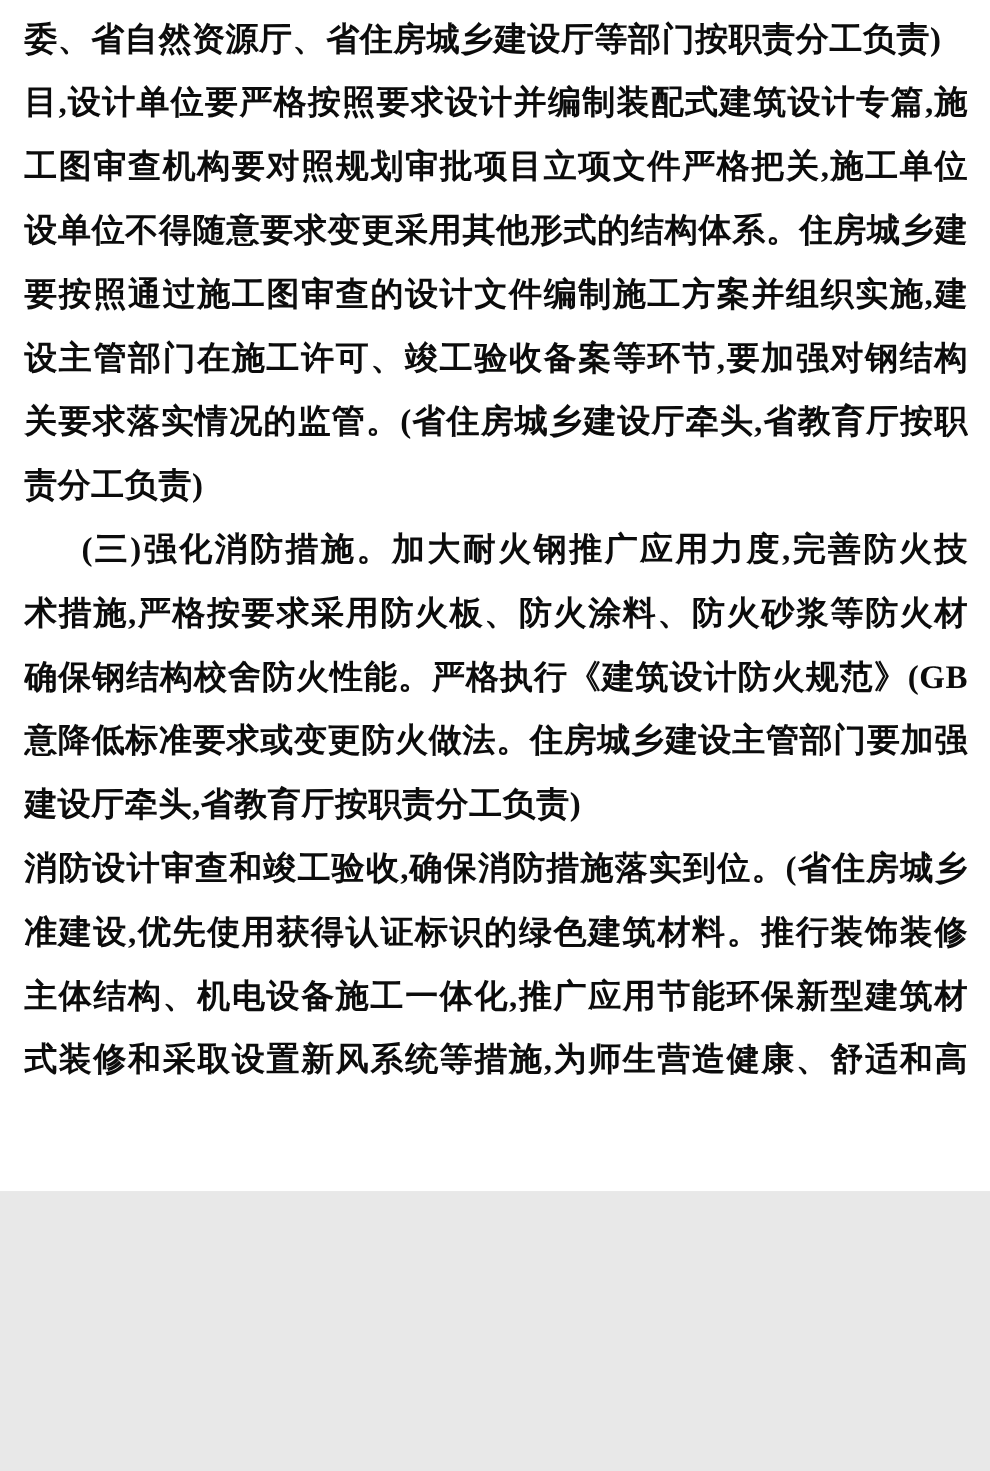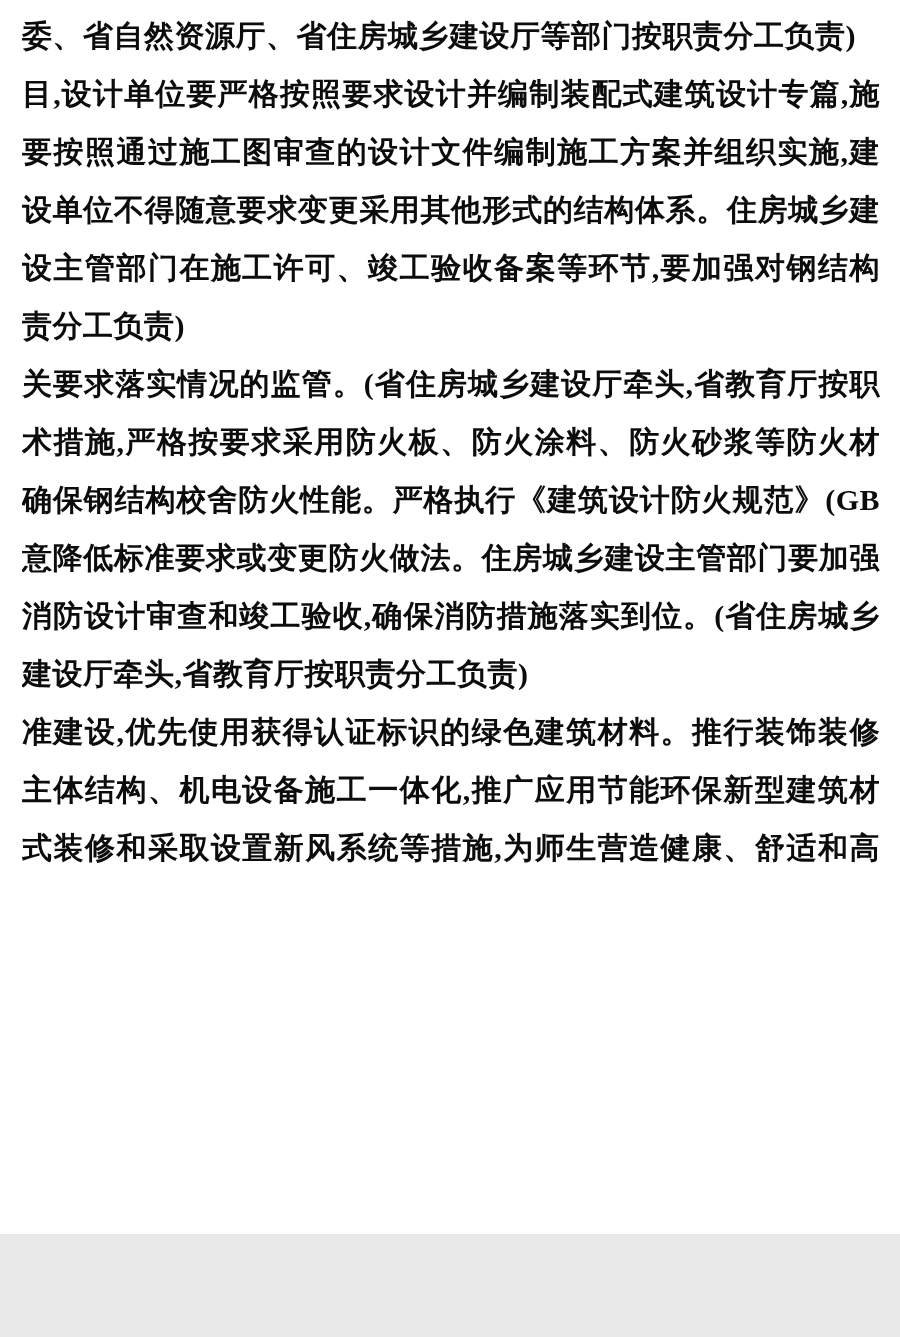--- a/index.html
+++ b/index.html
@@ -3,21 +3,21 @@
 <meta charset="utf-8">
 <style>
   html, body {
     margin: 0;
     padding: 0;
     background: #e8e8e8;
   }
   .page {
     position: relative;
     width: 900px;
-    height: 1234px;
+    height: 1083px;
     background: #ffffff;
     font-family: "Liberation Serif", "DejaVu Serif", serif;
     color: #0c0c0c;
     overflow: hidden;
   }
   .textblock {
     position: absolute;
     left: 22px;
     top: 7px;
     width: 858px;
@@ -52,28 +52,30 @@
     white-space: nowrap;
   }
 </style>
 </head>
 <body>
 
 <div class="page">
   <div class="textblock">
     <div class="line plain">委、省自然资源厅、省住房城乡建设厅等部门按职责分工负责)</div>
     <div class="line">目,设计单位要严格按照要求设计并编制装配式建筑设计专篇,施</div>
+    <div class="line">工图审查机构要对照规划审批项目立项文件严格把关,施工单位</div>
+    <div class="line">设单位不得随意要求变更采用其他形式的结构体系。住房城乡建</div>
     <div class="line">要按照通过施工图审查的设计文件编制施工方案并组织实施,建</div>
-    <div class="line">设单位不得随意要求变更采用其他形式的结构体系。住房城乡建</div>
     <div class="line">设主管部门在施工许可、竣工验收备案等环节,要加强对钢结构相</div>
+    <div class="line">关要求落实情况的监管。(省住房城乡建设厅牵头,省教育厅按职</div>
     <div class="line plain">责分工负责)</div>
-    <div class="line">关要求落实情况的监管。(省住房城乡建设厅牵头,省教育厅按职</div>
+    <div class="line indent">(三)强化消防措施。加大耐火钢推广应用力度,完善防火技</div>
     <div class="line">术措施,严格按要求采用防火板、防火涂料、防火砂浆等防火材料,</div>
     <div class="line">确保钢结构校舍防火性能。严格执行《建筑设计防火规范》(GB</div>
     <div class="line">意降低标准要求或变更防火做法。住房城乡建设主管部门要加强</div>
+    <div class="line plain">建设厅牵头,省教育厅按职责分工负责)</div>
     <div class="line">消防设计审查和竣工验收,确保消防措施落实到位。(省住房城乡</div>
-    <div class="line plain">建设厅牵头,省教育厅按职责分工负责)</div>
     <div class="line">准建设,优先使用获得认证标识的绿色建筑材料。推行装饰装修与</div>
     <div class="line">主体结构、机电设备施工一体化,推广应用节能环保新型建筑材料</div>
     <div class="line">式装修和采取设置新风系统等措施,为师生营造健康、舒适和高效</div>
   </div>
   <div class="pagenum">— 3 —</div>
 </div>
 
 </body></html>

